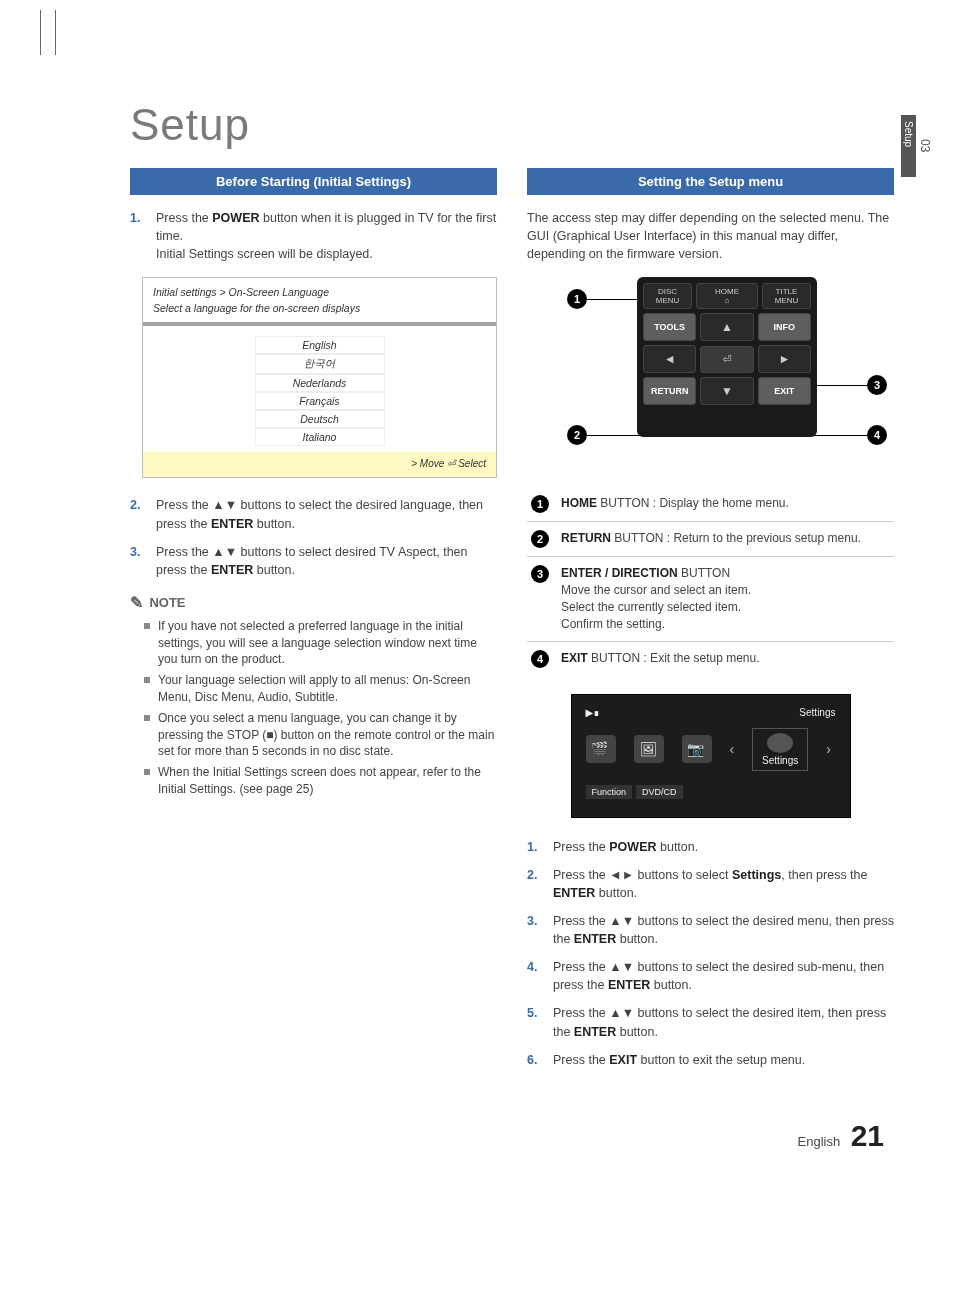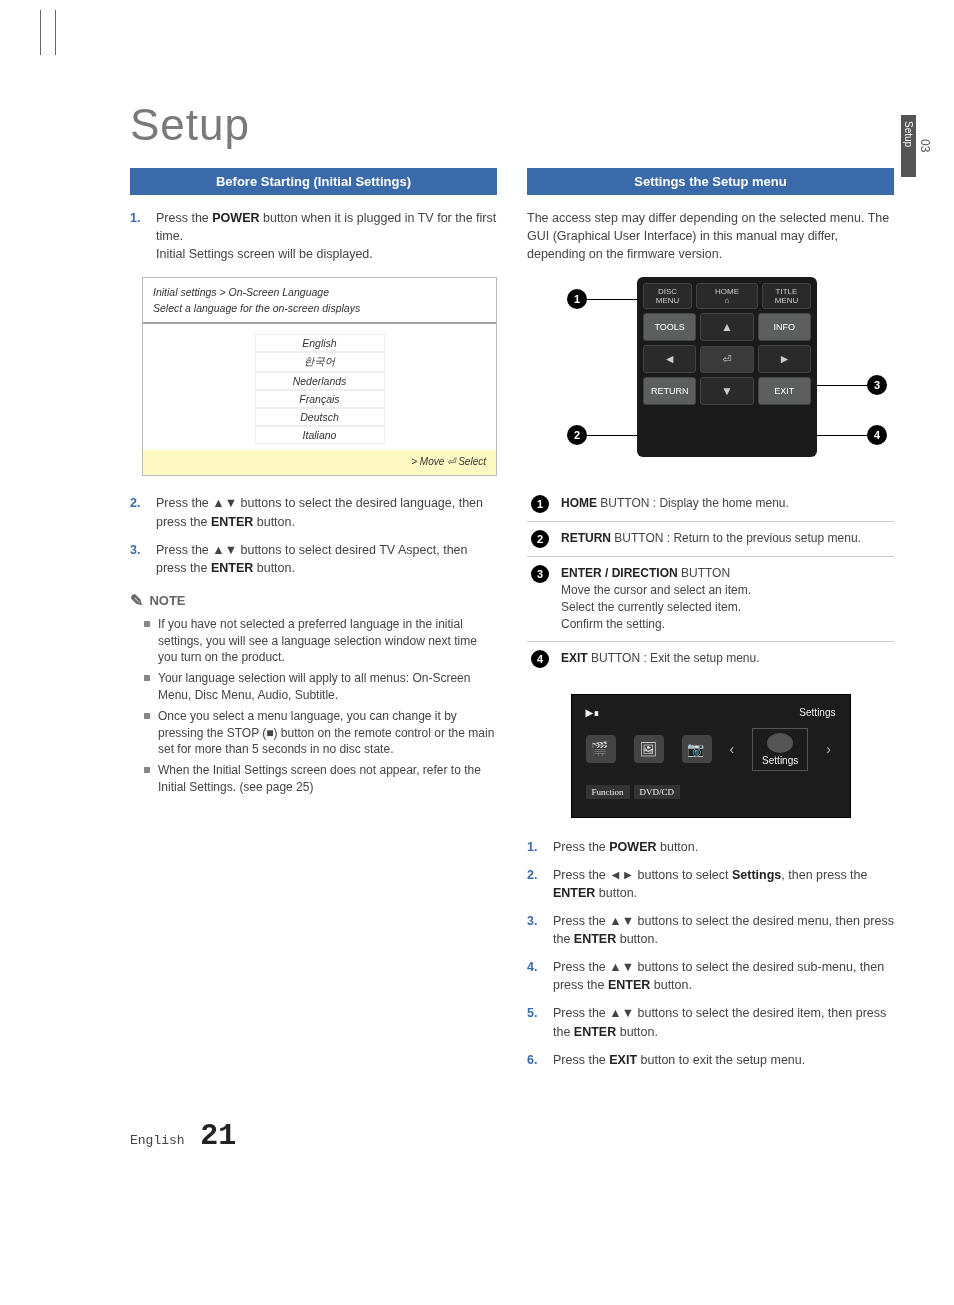--- a/index.html
+++ b/index.html
@@ -77,48 +77,48 @@
   .sub-bullet {
     display:flex; gap:8px; font-size:12.5px; color:#444; margin:4px 0 4px 26px; line-height:1.4;
   }
   .sub-bullet .sq {
     width:6px; height:6px; background:#888; margin-top:5px; flex-shrink:0;
   }
   .lang-box {
     border:1px solid #bbb; padding:0; margin:14px 0 18px 12px; font-size:10.5px; color:#333;font-style:italic;
   }
   .lang-box .hdr { padding:8px 10px 2px; }
-  .lang-box .sub { padding:2px 10px 8px; border-bottom:2px solid #a3a3a3;}
+  .lang-box .sub { padding:2px 10px 8px; border-bottom:4px solid #a3a3a3;}
   .lang-list { padding:10px 0 6px; text-align:center; }
   .lang-list div { border:1px solid #eee; width:130px; margin:0 auto; padding:2px 0; font-size:10.5px;}
   .lang-foot { text-align:right; padding:6px 10px 8px; font-size:10px; background:#fef9c3;}
   .note-head {
     display:flex; align-items:center; gap:6px; color:#666; font-weight:bold; font-size:13px;
     margin:14px 0 6px 0;
   }
   .note-head .pen {
     font-size:16px;
   }
   .note-list .sub-bullet{ margin-left:14px; font-size:12px; }
   .intro { font-size:12.5px; color:#444; line-height:1.45; margin-bottom:14px;}
   .remote-wrap {
     position:relative; height:190px; margin:4px 20px 20px 20px;
   }
   .remote {
-    position:absolute; left:90px; top:0; width:180px; height:180px;
+    position:absolute; left:90px; top:0; width:180px; height:160px;
     background:#1a1a1a; border-radius:6px; padding:6px;
     display:flex; flex-direction:column; gap:4px;
     font-size:8px; color:#ddd;
   }
   .remote-row { display:flex; justify-content:space-between; align-items:center; gap:4px;}
   .rbtn {
     background:#2a2a2a; border:1px solid #444; border-radius:3px;
     flex:1; text-align:center; padding:3px 2px; font-size:8px; color:#ccc;
   }
-  .rbtn.main { background:#5d5f5f; color:#fff; font-weight:normal; font-size:9px; padding:8px 2px;}
+  .rbtn.main { background:#5d5f5f; color:#fff; font-weight:bold; font-size:9px; padding:8px 2px;}
   .rbtn.home { flex:1.3; }
   .rbtn.arrow { font-size:12px; padding:6px 2px;}
   .rbtn.center { background:#3a3a3a; font-size:11px; padding:6px 2px;}
   .callout {
     position:absolute; width:20px; height:20px; border-radius:50%; background:#000; color:#fff;
     font-size:11px; text-align:center; line-height:20px; font-weight:bold;
   }
   .cline {
     position:absolute; background:#000; height:1px;
   }
@@ -136,23 +136,23 @@
   .tv {
     background:#1c1c1c; color:#eee; width:280px; margin:6px auto 20px;
     border:1px solid #000; padding:12px 14px 18px; font-size:10px; position:relative;
   }
   .tv-top {display:flex; justify-content:space-between; margin-bottom:10px;}
   .tv-icons {display:flex; gap:18px; align-items:center; margin:6px 0;}
   .tv-icons .ico{ width:30px; height:28px; background:#444; border-radius:4px; display:flex; align-items:center; justify-content:center; font-size:14px;}
   .tv-sel { border:1px solid #555; padding:4px; font-size:10px; text-align:center; width:56px;}
   .tv-nav { color:#bbb; font-size:14px;}
   .tv-foot { display:flex; gap:4px; margin-top:14px;}
-  .tv-foot span{ background:#333; padding:2px 6px; font-size:9px;font-family:Liberation Serif, serif;}
+  .tv-foot span{ background:#333; padding:2px 6px; font-size:9px;}
   .footer {
-    text-align:left; margin-top:40px; padding-right:10px; color:#444;font-family:Liberation Mono, monospace;
+    text-align:right; margin-top:40px; padding-right:10px; color:#444;
   }
   .footer .lang{ font-size:13px; margin-right:6px;}
   .footer .pg{ font-size:30px; font-weight:bold; color:#222;}
   b{ font-weight:bold; color:#222;}
 </style>
 </head>
 <body>
 
 <div class="crop-marks-v"></div>
 <div class="crop-marks-v2"></div>
@@ -230,21 +230,21 @@
             <div>Once you select a menu language, you can change it by pressing the STOP (■) button on the remote control or the main set  for more than 5 seconds in no disc state.</div>
           </div>
         <div class="sub-bullet">
             <div class="sq"></div>
             <div>When the Initial Settings screen does not appear, refer to the Initial Settings. (see page 25)</div>
           </div>
       </div>
     </div>
 
     <div class="col">
-      <div class="section-bar">Settings the Setup menu</div>
+      <div class="section-bar">Setting the Setup menu</div>
       <div class="intro">The access step may differ depending on the selected menu. The GUI (Graphical User Interface) in this manual may differ, depending on the firmware version.</div>
 
       <div class="remote-wrap">
 
         <div class="cline" style="left:40px; top:22px; width:120px;"></div>
         <div class="callout" style="left:20px; top:12px;">1</div>
         <div class="cline" style="left:40px; top:158px; width:70px;"></div>
         <div class="callout" style="left:20px; top:148px;">2</div>
         <div class="cline" style="left:260px; top:108px; width:60px;"></div>
         <div class="callout" style="left:320px; top:98px;">3</div>

